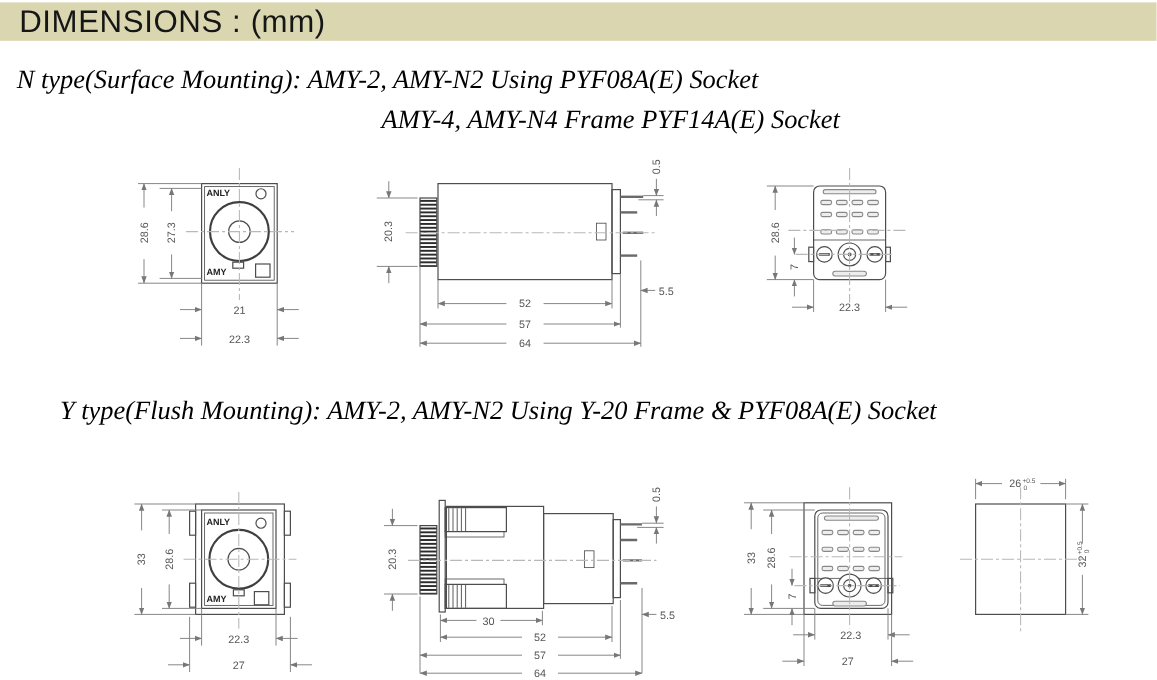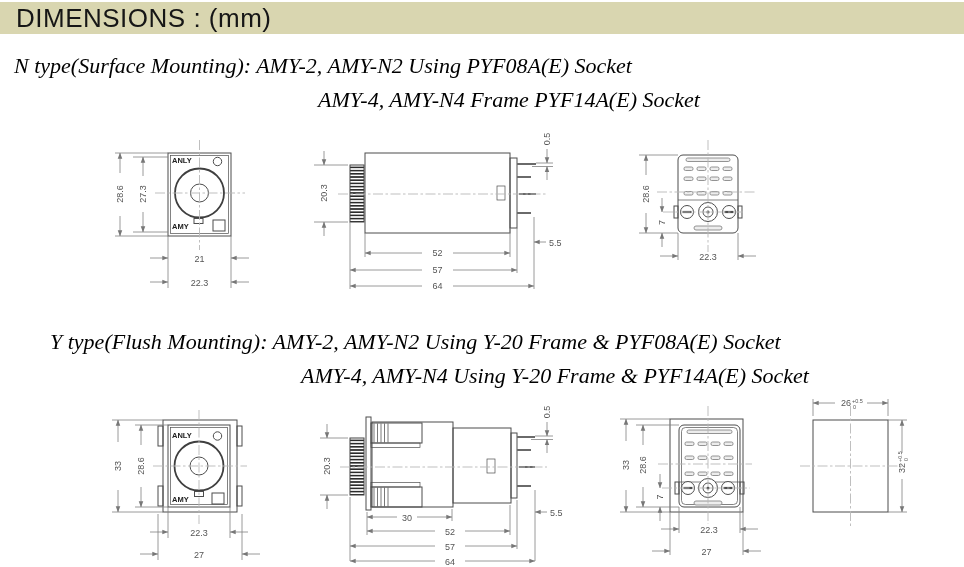--- a/index.html
+++ b/index.html
@@ -188,21 +188,20 @@
       <text class="dim" transform="rotate(-90 47 92.5)" x="47" y="95.5" text-anchor="middle">7</text>
       <line class="dl" x1="63" y1="103" x2="63" y2="130"></line>
       <line class="dl" x1="123" y1="103" x2="123" y2="130"></line>
       <line class="dl" x1="45" y1="126" x2="63" y2="126" marker-end="url(#m3)"></line>
       <line class="dl" x1="141" y1="126" x2="123" y2="126" marker-end="url(#m3)"></line>
       <text class="dim" x="93" y="129.5" text-anchor="middle">22.3</text>
     </g>
   </svg>
 
   <div class="heading h-y1">Y type(Flush Mounting): AMY-2, AMY-N2 Using Y-20 Frame &amp; PYF08A(E) Socket</div>
-  <div class="heading h-y2">AMY-4, AMY-N4 Using Y-20 Frame &amp; PYF14A(E) Socket</div>
 
   <svg class="fig" style="left:95px;top:398px" width="200" height="169" viewBox="0 0 200 169">
     <defs>
       <marker id="m4" viewBox="0 0 10 10" refX="9.5" refY="5" markerWidth="7.5" markerHeight="7.5" orient="auto-start-reverse">
         <path d="M0,1.2 L10,5 L0,8.8 Z" fill="#777"></path>
       </marker>
     </defs>
     <g>
       <rect class="ln" x="68" y="22" width="74" height="92"></rect>
       <rect class="ln" x="63" y="28" width="5" height="20"></rect>

